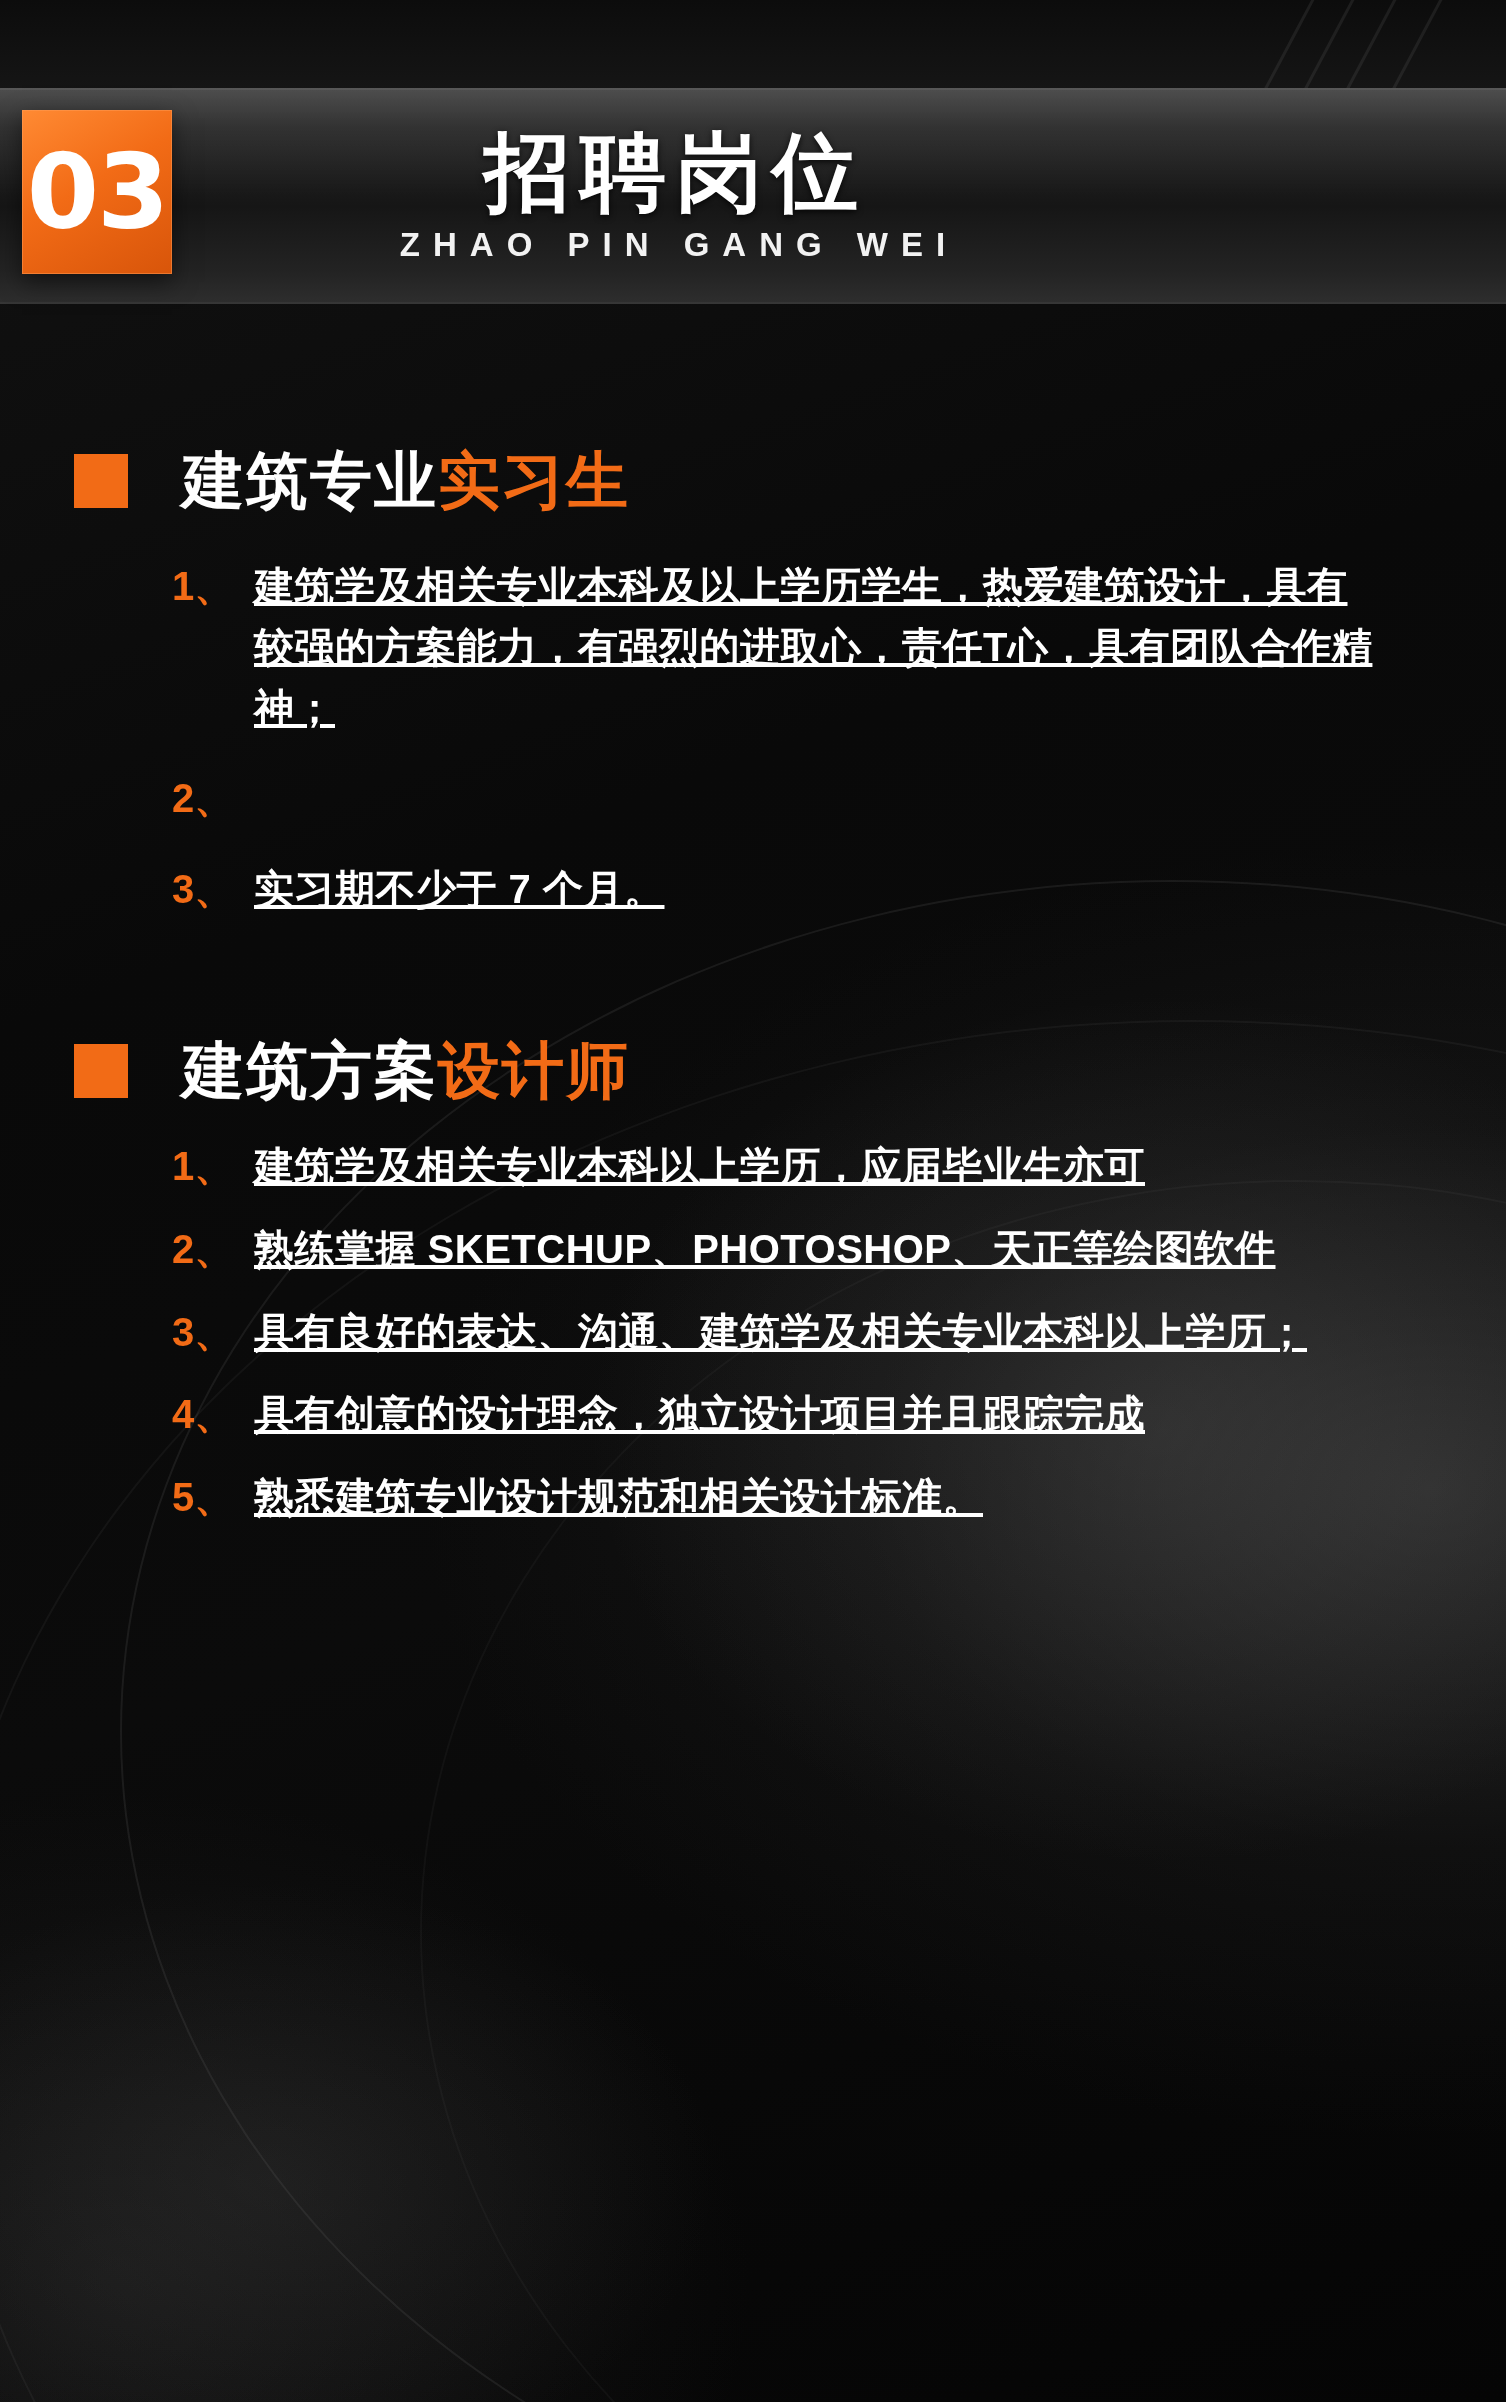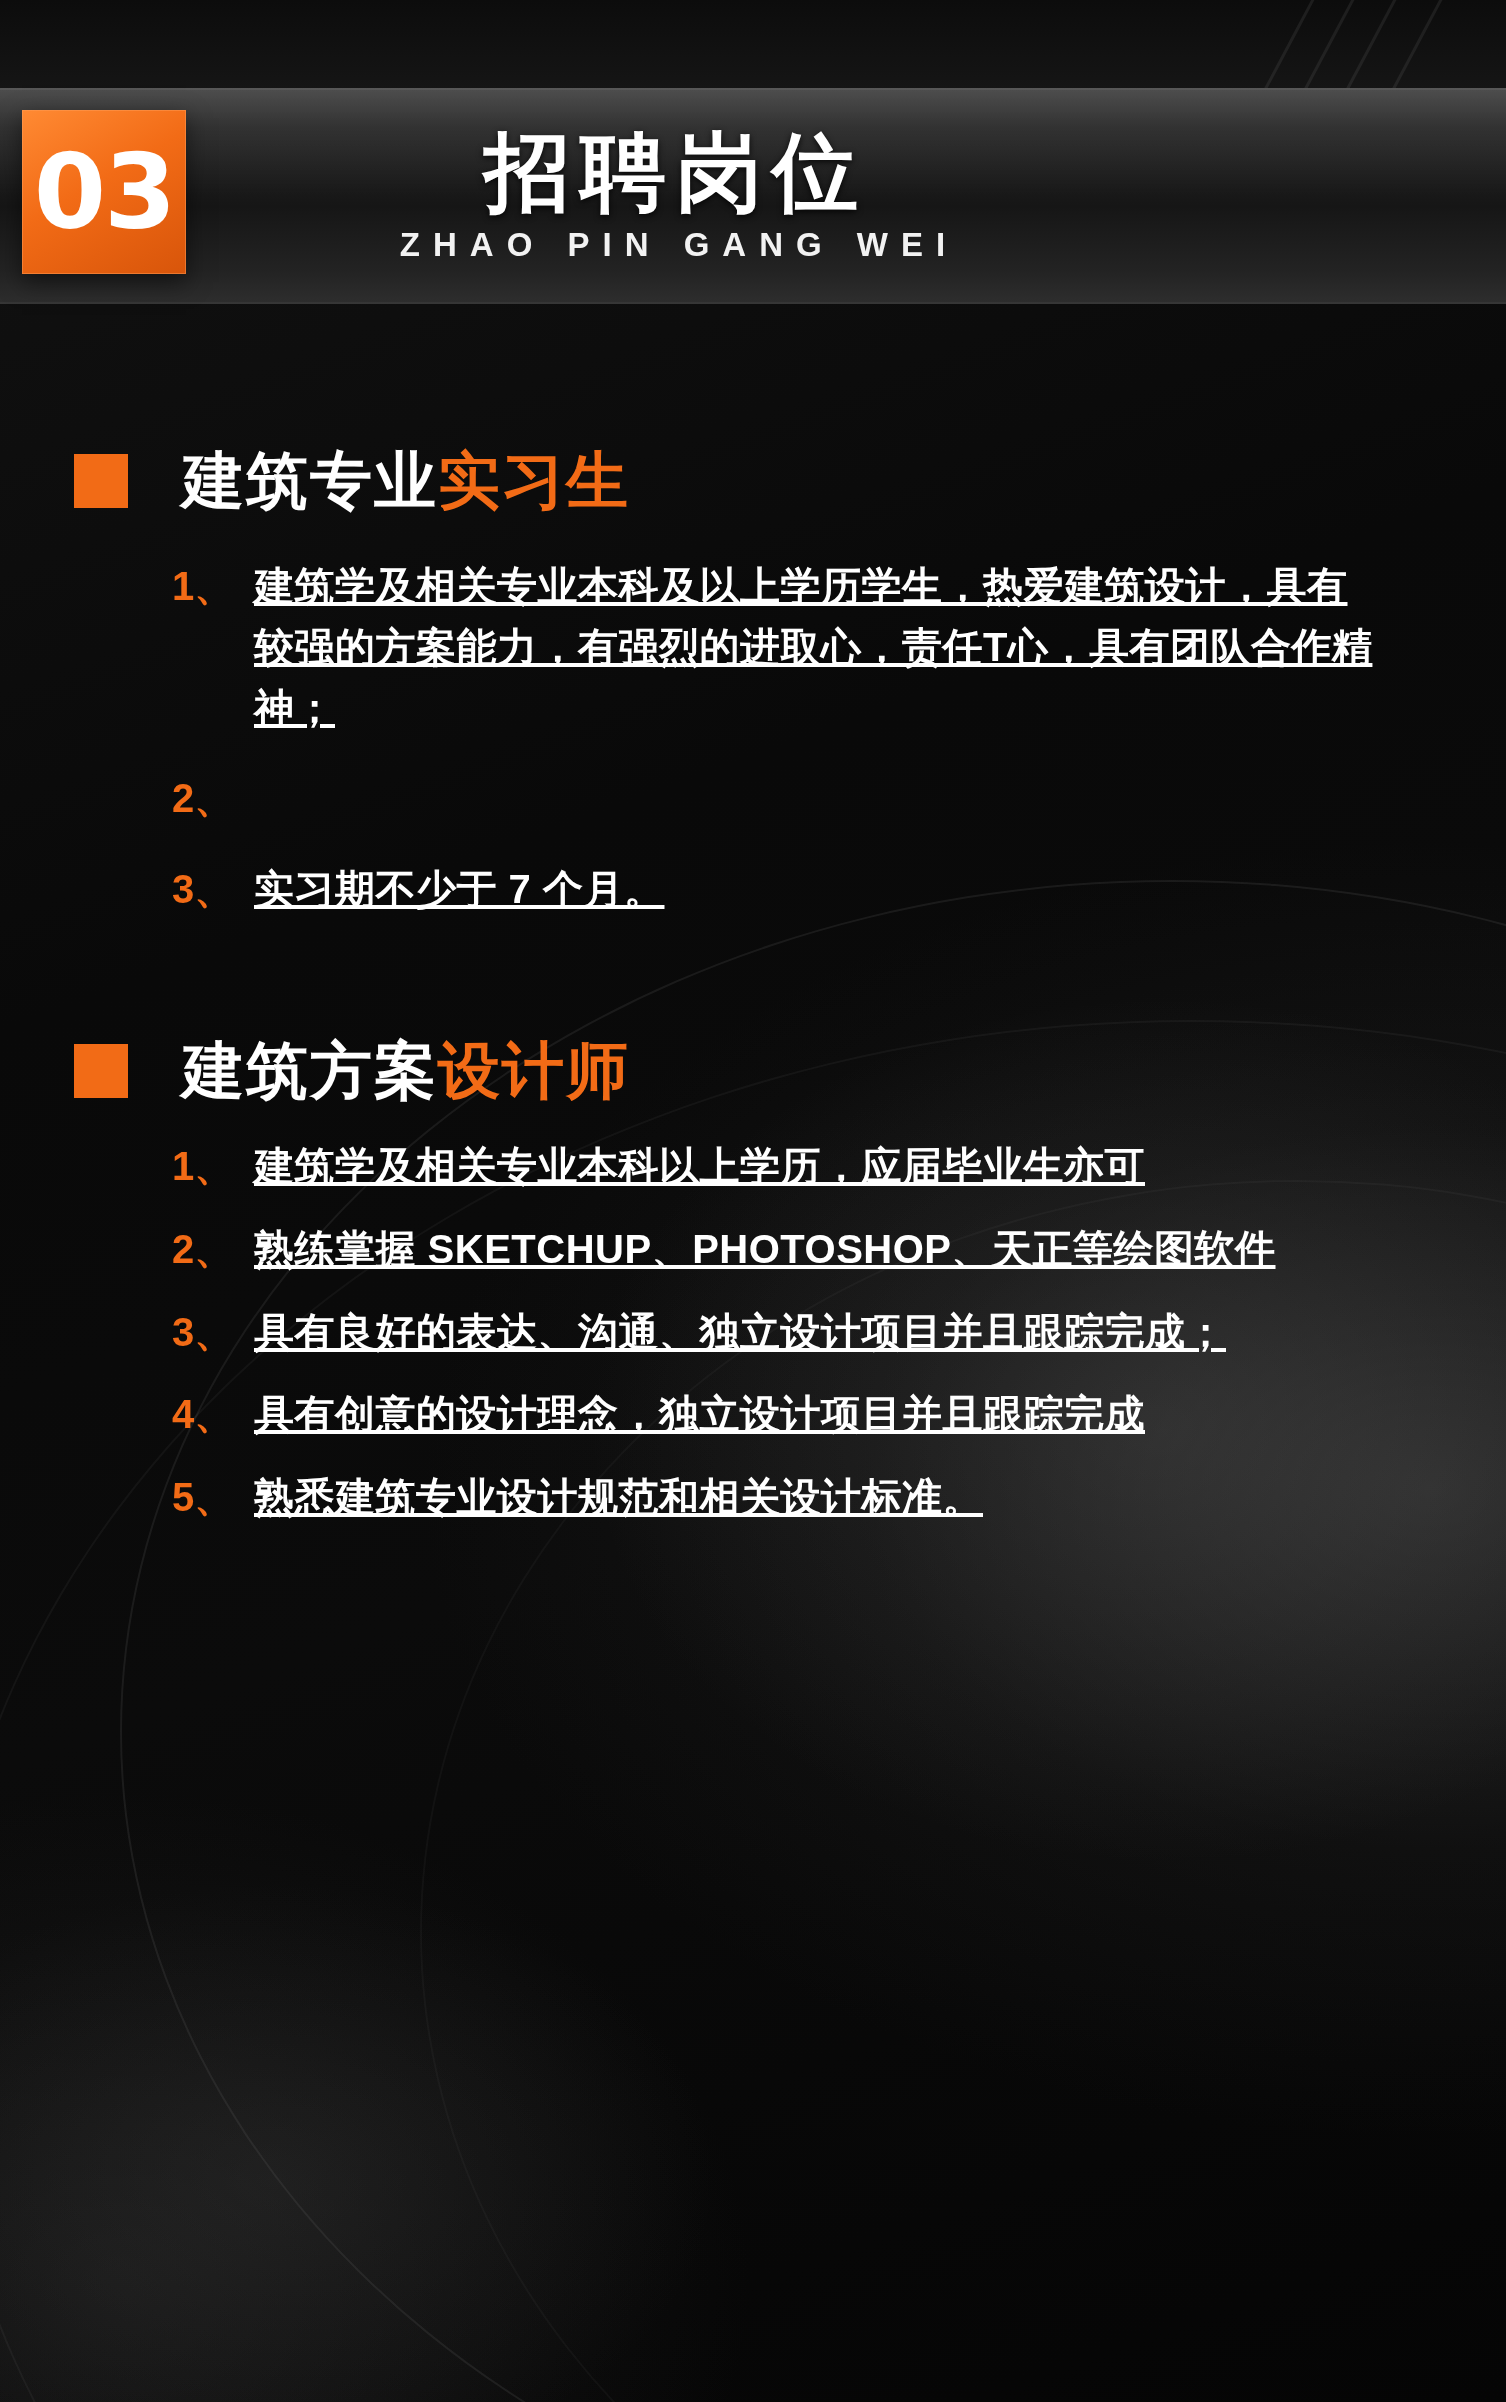--- a/index.html
+++ b/index.html
@@ -76,21 +76,21 @@
     width: 3px; height: 180px;
     background: rgba(255,255,255,0.07);
     transform: rotate(28deg);
     top: -50px;
   }
 
   
   .badge {
     position: absolute;
     left: 22px; top: 110px;
-    width: 164px; height: 164px;
+    width: 150px; height: 164px;
     background: linear-gradient(150deg, #ff8a33 0%, #f26b16 45%, #d8550a 100%);
     box-shadow: 0 0 0 1px rgba(255,160,90,0.45) inset, 0 8px 22px rgba(0,0,0,0.5);
     display: flex;
     align-items: center;
     justify-content: center;
   }
   .badge-num {
     font-size: 104px;
     font-weight: 700;
     color: #ffffff;
@@ -253,21 +253,21 @@
         <div class="item">
           <div class="num">1、</div>
           <div class="txt">建筑学及相关专业本科以上学历，应届毕业生亦可</div>
         </div>
         <div class="item">
           <div class="num">2、</div>
           <div class="txt">熟练掌握 SKETCHUP、PHOTOSHOP、天正等绘图软件</div>
         </div>
         <div class="item">
           <div class="num">3、</div>
-          <div class="txt">具有良好的表达、沟通、独立设计项目并且跟踪完成；</div>
+          <div class="txt">具有良好的表达、沟通、建筑学及相关专业本科以上学历；</div>
         </div>
         <div class="item">
           <div class="num">4、</div>
           <div class="txt">具有创意的设计理念，独立设计项目并且跟踪完成</div>
         </div>
         <div class="item">
           <div class="num">5、</div>
           <div class="txt">熟悉建筑专业设计规范和相关设计标准。</div>
         </div>
       </div>

